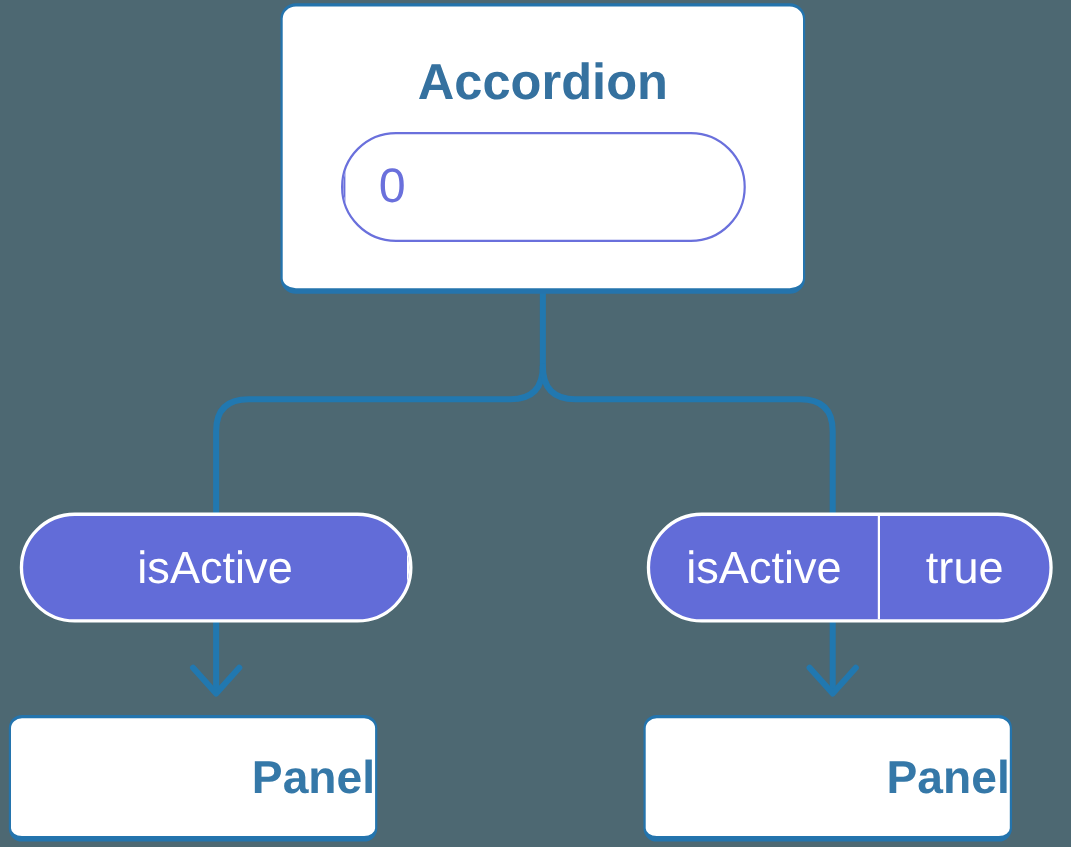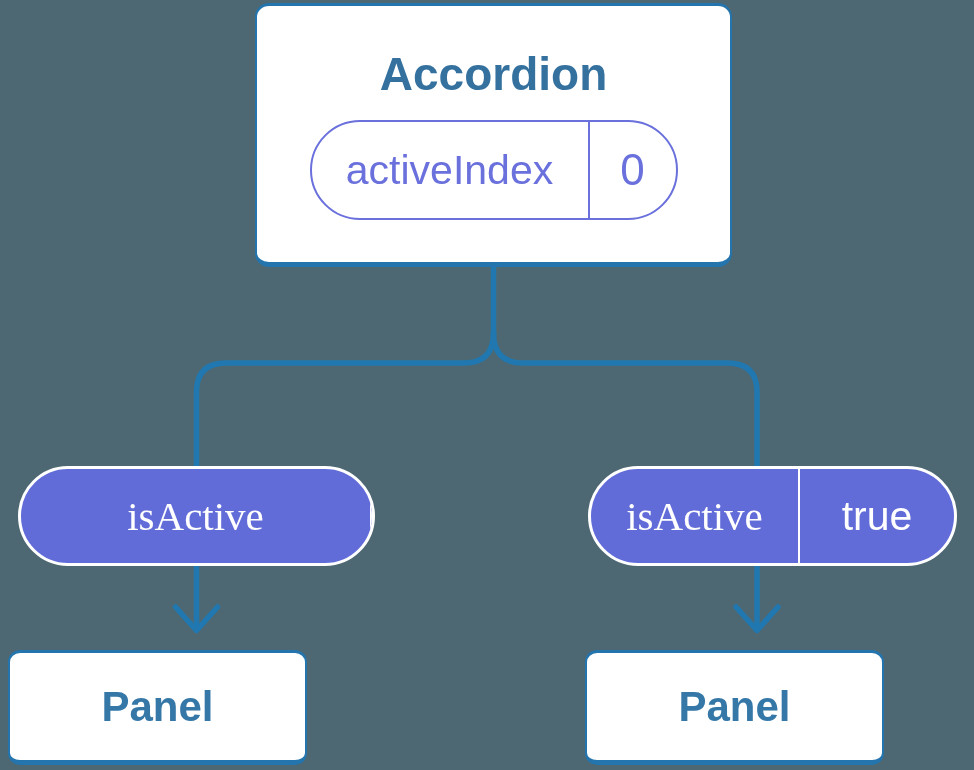--- a/index.html
+++ b/index.html
@@ -94,34 +94,35 @@
     z-index: 2;
   }
   .prop-pill .cell {
     display: flex;
     align-items: center;
     justify-content: center;
     color: #ffffff;
     font-size: 41px;
     font-weight: 400;
   }
-  .prop-pill .cell.name { flex: 1; font-family: Liberation Serif, serif; }
+  .prop-pill .cell.name { flex: 1; }
   .prop-pill .divider {
     width: 0;
     border-left: 2.5px solid #ffffff;
   }
   .prop-pill.left  { left: 18px;  width: 357px; }
   .prop-pill.left  .cell.value { width: 140px; }
   .prop-pill.right { left: 588px; width: 369px; }
   .prop-pill.right .cell.value { width: 154px; }
   .panel-card {
     top: 650px;
-    width: 299px;
+    width: 335px;
     height: 115px;
     border-radius: 12px;
+    align-items: flex-end;
   }
   .panel-card.left  { left: 8px; }
   .panel-card.right { left: 585px; }
   .panel-label {
     color: var(--panel-text, #3578a8);
     font-size: 42px;
     font-weight: 600;
   }
 </style>
 </head>
@@ -137,21 +138,20 @@
 
     <path d="M493.5 333 Q493.5 363 523 363 L727.5 363 Q757 363 757 392 L757 628" stroke="#2178b0"></path>
 
     <polyline points="175.5,607 196.5,630.5 217.5,607" stroke="#2178b0"></polyline>
     <polyline points="736,607 757,630.5 778,607" stroke="#2178b0"></polyline>
   </svg>
 
   <div class="card root-card">
     <div class="card-title">Accordion</div>
     <div class="state-pill">
-      <span class="cell name">activeIndex</span>
       <span class="divider"></span>
       <span class="cell value">0</span>
     </div>
   </div>
 
   <div class="prop-pill left">
     <span class="cell name">isActive</span>
     <span class="divider"></span>
   </div>
 

